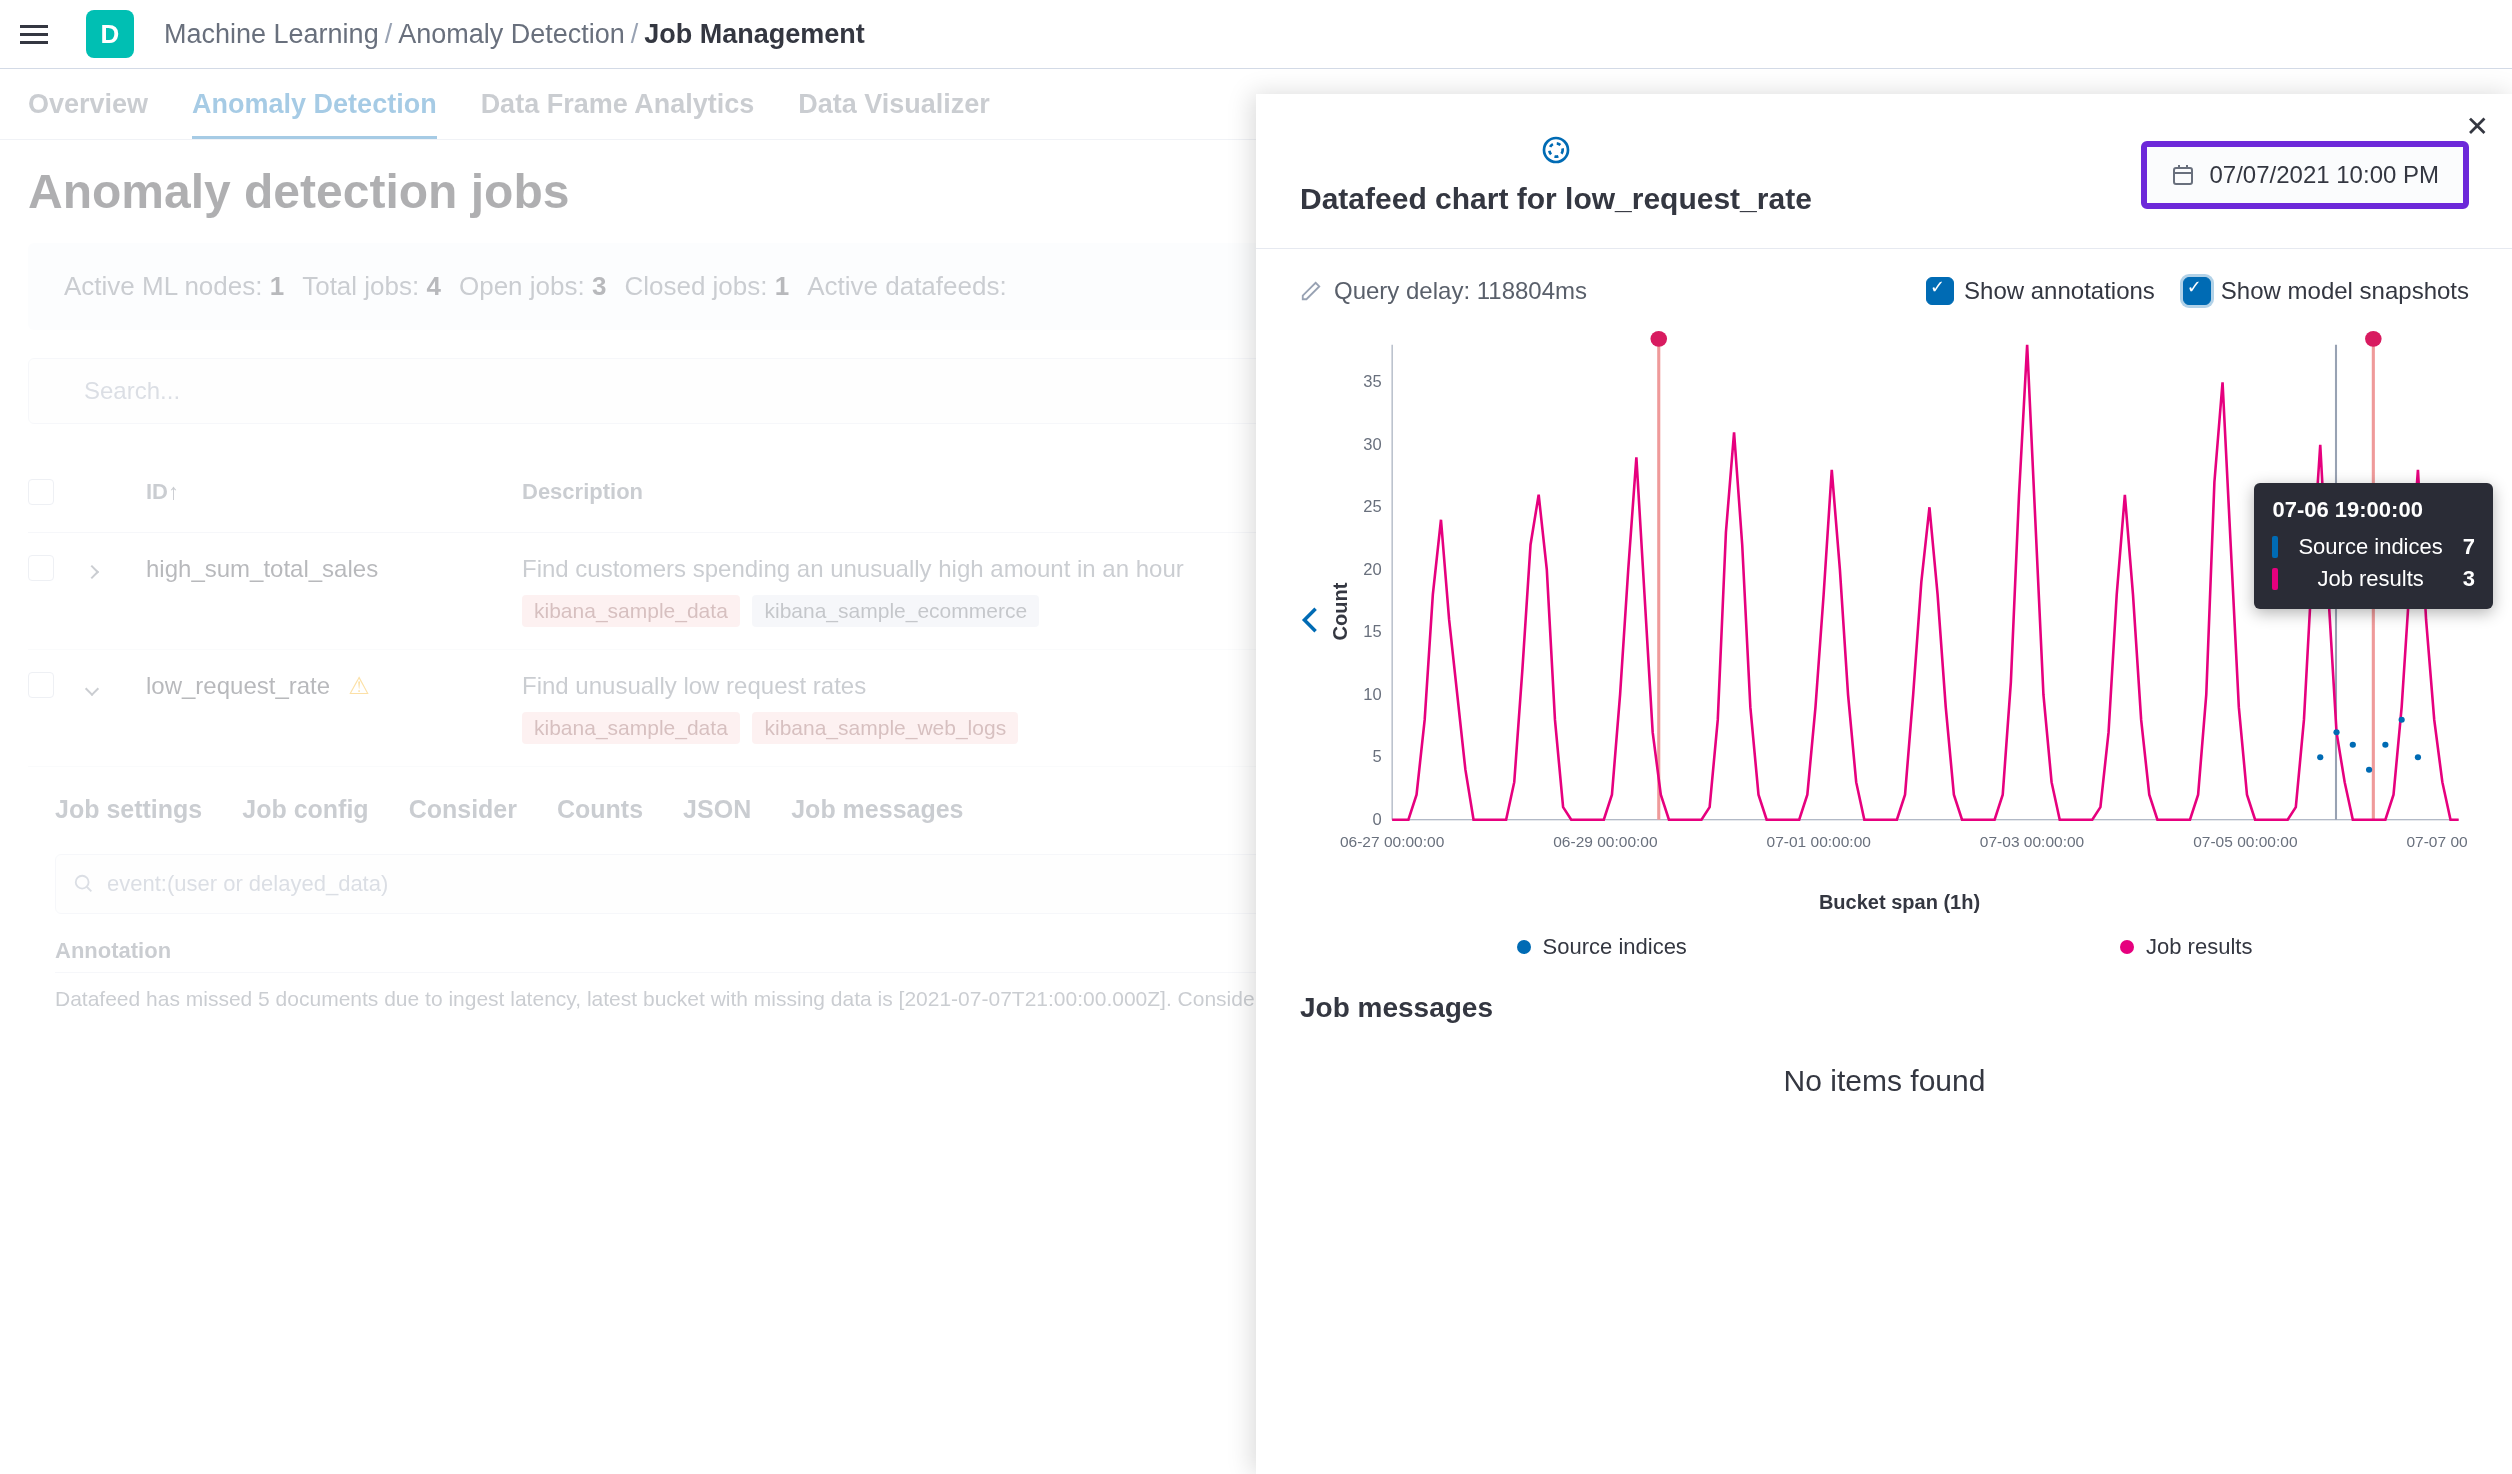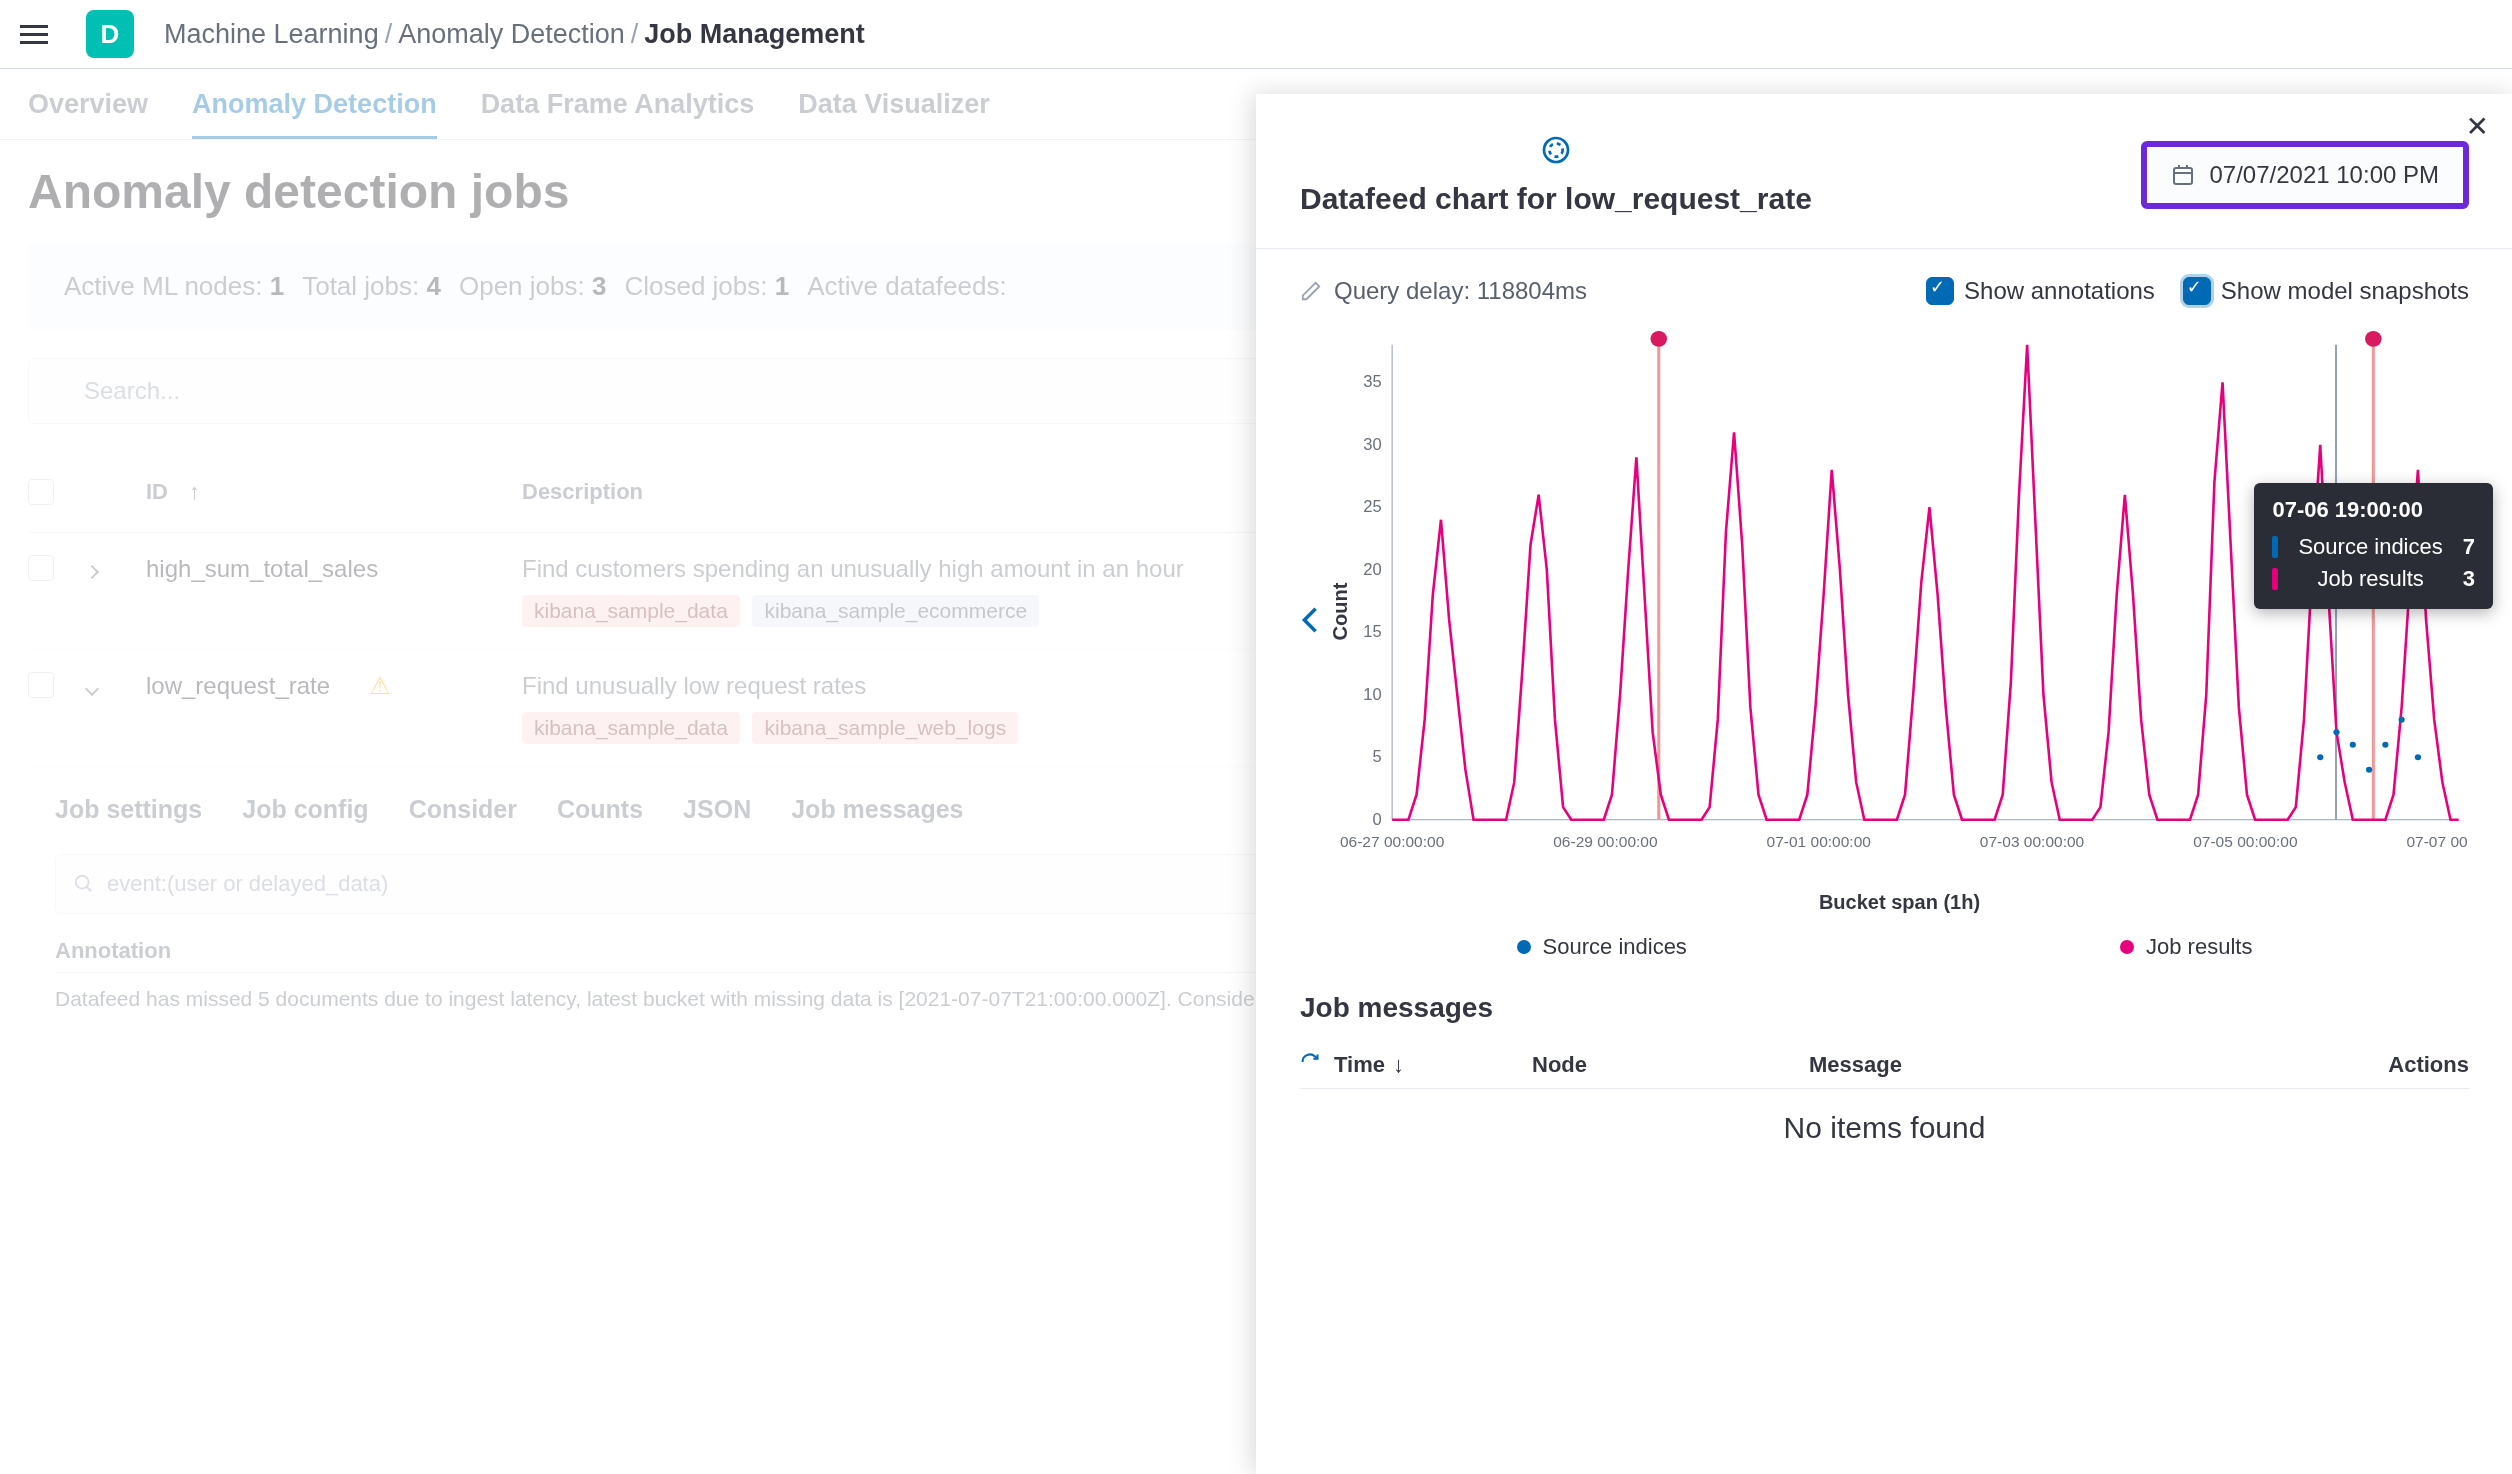--- a/index.html
+++ b/index.html
@@ -31,21 +31,21 @@
 .search-wrap { margin: 28px 28px 0 28px; }
 .search-input { width: 100%; padding: 18px 18px 18px 55px; background: #fbfcfd; border: 1px solid #e6e9f0; border-radius: 6px; font-size: 24px; position: relative; }
 .search-wrap { position: relative; }
 .search-icon { position: absolute; left: 36px; top: 50%; transform: translateY(-50%); color: #98a2b3; }
 
 
 .table { margin: 28px 28px 0 28px; }
 .thead { display: flex; align-items: center; padding: 14px 0; border-bottom: 1px solid #e6e9f0; font-size: 22px; color: #69707d; font-weight: 600; }
 .col-check { width: 59px; }
 .col-exp { width: 59px; }
-.col-id { width: 376px; display: flex; align-items: flex-start; gap: 21px; }
+.col-id { width: 376px; display: flex; align-items: flex-start; gap: 0; }
 .col-desc { flex: 1; }
 .col-proc { width: 129px; text-align: right; }
 .trow { display: flex; align-items: flex-start; padding: 22px 0; border-bottom: 1px solid #f0f2f6; font-size: 24px; }
 .checkbox { width: 26px; height: 26px; border: 1px solid #cdd3df; border-radius: 4px; background: #fff; }
 .checkbox.blue { background: #006bb4; border-color: #006bb4; position: relative; }
 .checkbox.blue::after { content: "✓"; color: #fff; position: absolute; top: -2px; left: 3px; font-size: 18px; }
 .chevron-r { display: inline-block; transform: rotate(-45deg); border-right: 2px solid #69707d; border-bottom: 2px solid #69707d; width: 10px; height: 10px; }
 .chevron-d { display: inline-block; transform: rotate(45deg); border-right: 2px solid #69707d; border-bottom: 2px solid #69707d; width: 10px; height: 10px; }
 .desc-text { color: #69707d; margin-bottom: 8px; }
 .tag { display: inline-block; padding: 4px 12px; border-radius: 4px; font-size: 21px; margin-right: 6px; margin-top: 4px; }
@@ -350,31 +350,16 @@
         <span class="legend-dot" style="background:#006bb4"></span>
         <span>Source indices</span>
       </div>
       <div class="legend-item">
         <span class="legend-dot" style="background:#e6007e"></span>
         <span>Job results</span>
       </div>
     </div>
 
     <h2 class="jm-title">Job messages</h2>
-    <div class="jm-head">
-      <span class="jm-refresh">
-        <svg width="20" height="20" viewBox="0 0 24 24" fill="none" stroke="currentColor" stroke-width="2.5">
-            <path d="M3 12a9 9 0 0 1 15-6.7L21 8"></path>
-            <path d="M21 3v5h-5"></path>
-          </svg>
-      </span>
-      <div class="jm-time">
-          <span>Time</span> 
-          <span>↓</span>
-        </div>
-      <div class="jm-node">Node</div>
-      <div class="jm-msg">Message</div>
-      <div class="jm-act">Actions</div>
-    </div>
     <div class="jm-empty">No items found</div>
   </div>
 </div>
 
 
 </body></html>

